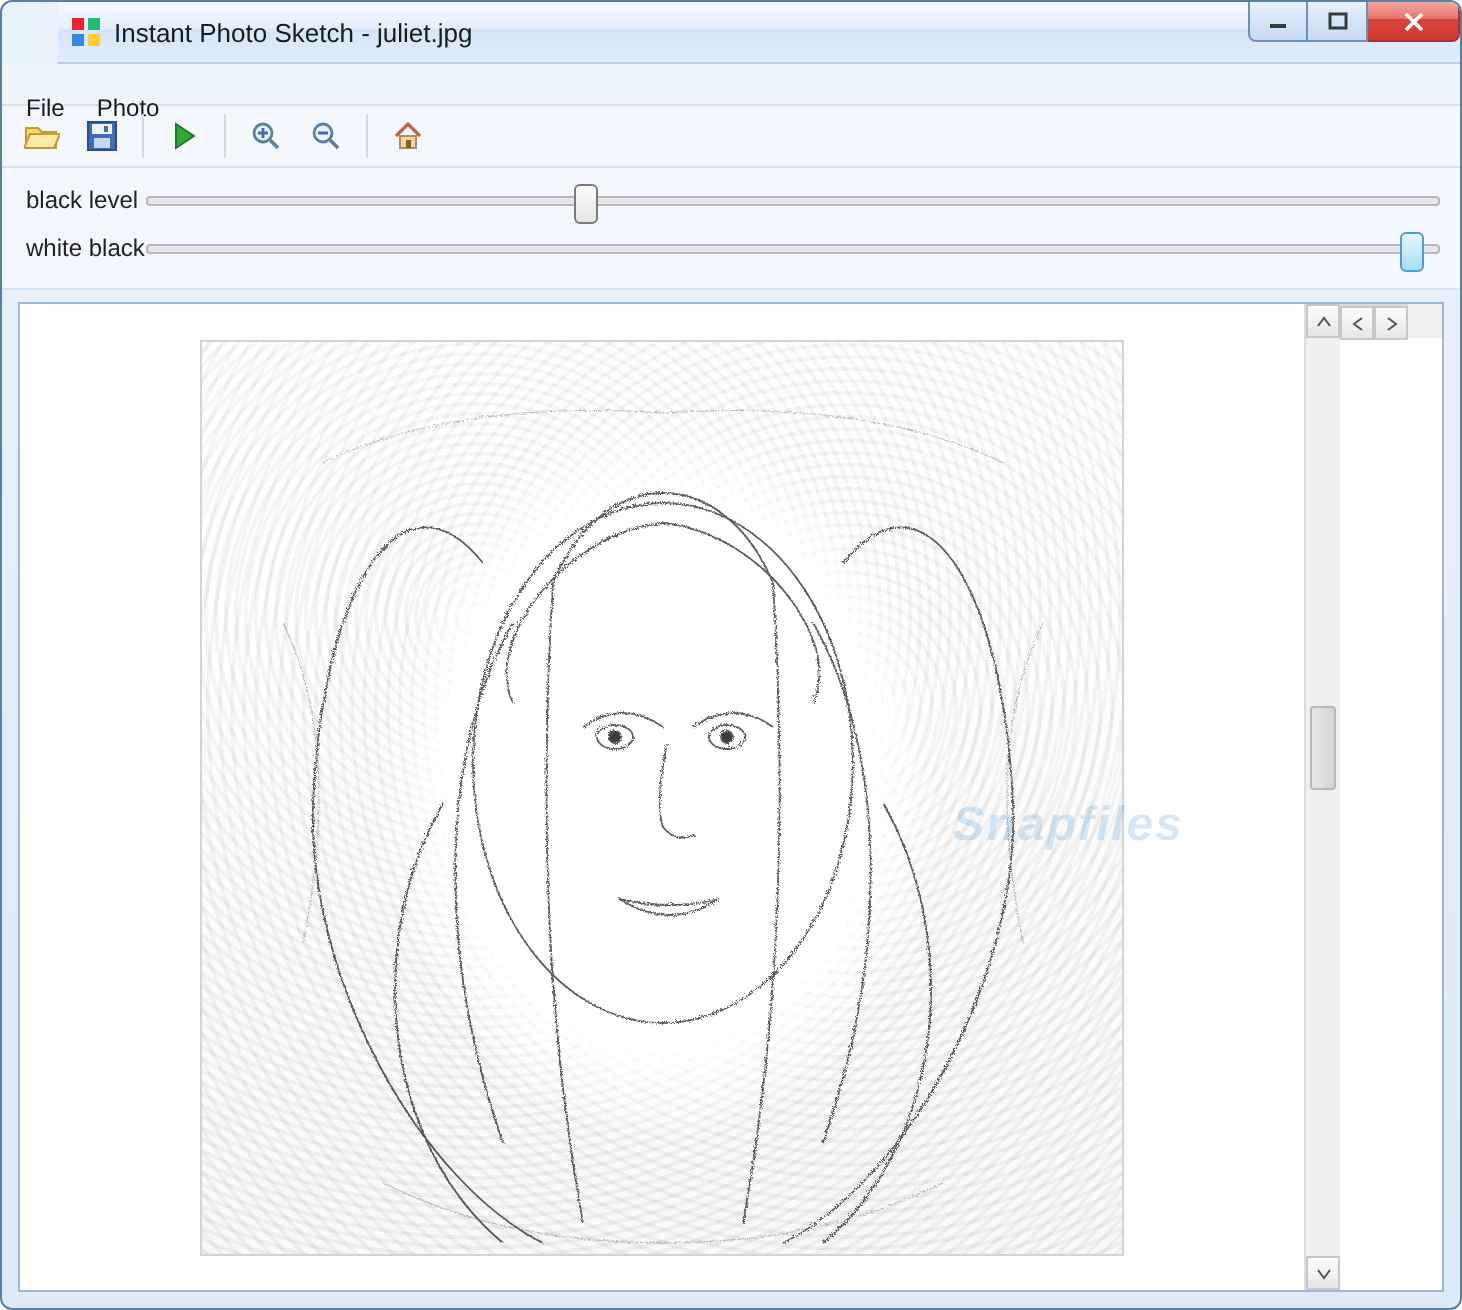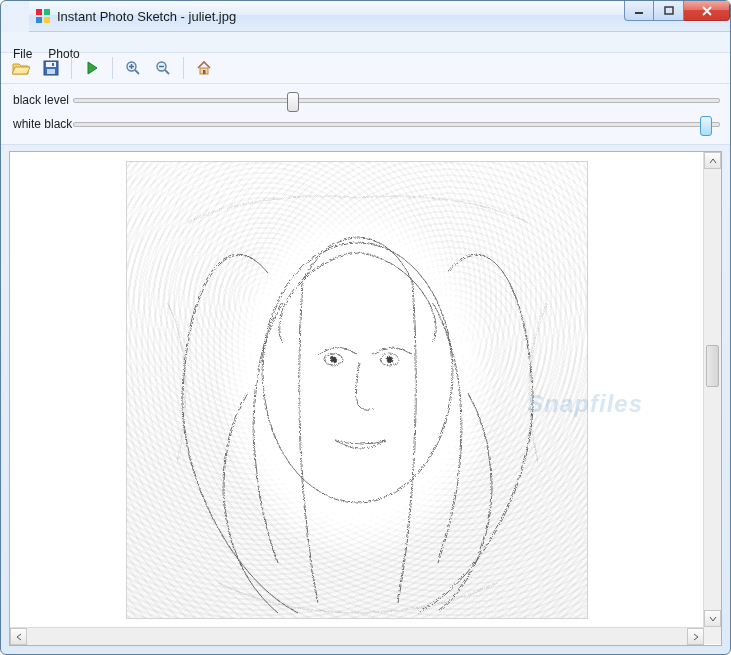--- a/index.html
+++ b/index.html
@@ -164,21 +164,21 @@
   .canvas-area {
     position: absolute;
     left: 8px;
     right: 8px;
     top: 150px;
     bottom: 8px;
     border: 1px solid #9db7d6;
     background: #fff;
     box-sizing: border-box;
     display: flex;
-    flex-direction: column;
+    flex-direction: row;
   }
   .canvas-body {
     flex: 1;
     display: flex;
     overflow: hidden;
   }
   .image-viewport {
     flex: 1;
     background: #fff;
     display: flex;

